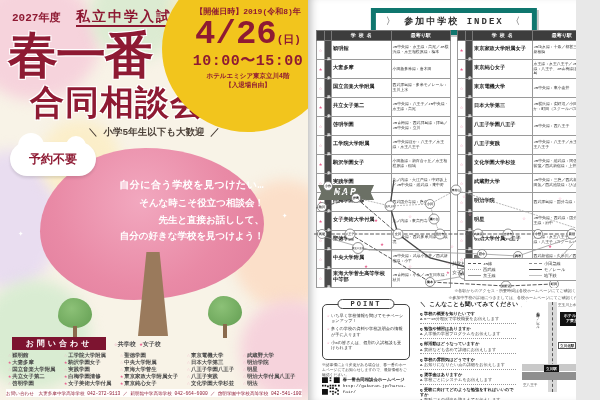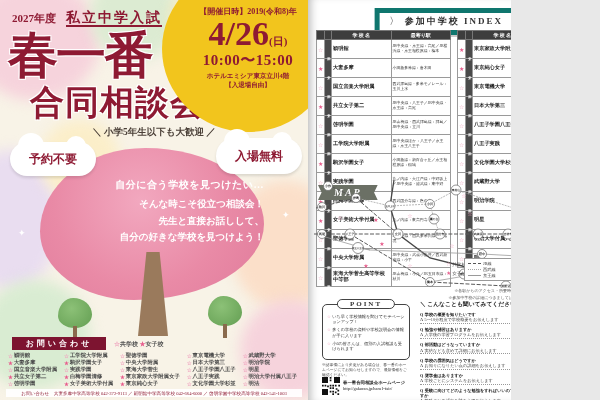--- a/index.html
+++ b/index.html
@@ -1,17 +1,17 @@
 <!DOCTYPE html>
 <html><head>
 <meta charset="utf-8">
 <style>
   html,body{margin:0;padding:0;background:#e8e8e8}
-  .stage{position:relative;width:511px;height:400px;overflow:hidden;background:#f9a8d4;
-         font-family:Liberation Serif, serif;-webkit-font-smoothing:antialiased}
+  .stage{position:relative;width:576px;height:400px;overflow:hidden;background:#f9a8d4;
+         font-family:Liberation Mono, monospace;-webkit-font-smoothing:antialiased}
   
   .page-left{position:absolute;left:0;top:0;width:308px;height:400px;background:#f8f3e7;overflow:hidden}
   .blob{position:absolute;border-radius:50%;filter:blur(7px)}
   .hdr{position:absolute;left:12px;top:8px;color:#8e1a33;white-space:nowrap}
   .hdr .yr{font-size:11px;font-weight:bold}
   .hdr .exam{font-size:14px;font-weight:bold;border-bottom:2px solid #8e1a33;margin-left:6px;letter-spacing:2px}
   .title1{position:absolute;left:8px;top:22px;font-size:50px;font-weight:900;color:#8e1a33;letter-spacing:-2px;
           text-shadow:1px 1px 0 #fff,-1px 1px 0 #fff,1px -1px 0 #fff,-1px -1px 0 #fff;white-space:nowrap}
   .title2{position:absolute;left:30px;top:80px;font-size:34px;font-weight:900;color:#8e1a33;letter-spacing:1px;
           text-shadow:1px 1px 0 #fff,-1px 1px 0 #fff,1px -1px 0 #fff,-1px -1px 0 #fff;white-space:nowrap}
@@ -166,23 +166,20 @@
         <span>4/26</span><small>(日)</small>
       </div>
       <div class="dc-time">10:00〜15:00</div>
       <div class="dc-venue">ホテルエミシア東京立川4階</div>
       <div class="dc-note">【入退場自由】</div>
     </div>
 
     <div class="cloud c1">
         <span>予約不要</span>
       </div>
-    <div class="cloud c2">
-        <span>入場無料</span>
-      </div>
     <div class="welcome">＼ 小学5年生以下も大歓迎 ／</div>
 
     <div class="branch b1"></div>
     <div class="branch b2"></div>
     <div class="canopy">
       <div class="tl1">自分に合う学校を見つけたい…</div>
       <div class="tl">そんな時こそ役立つ相談会！</div>
       <div class="tl">先生と直接お話しして、</div>
       <div class="tl">自分の好きな学校を見つけよう！</div>
     </div>

